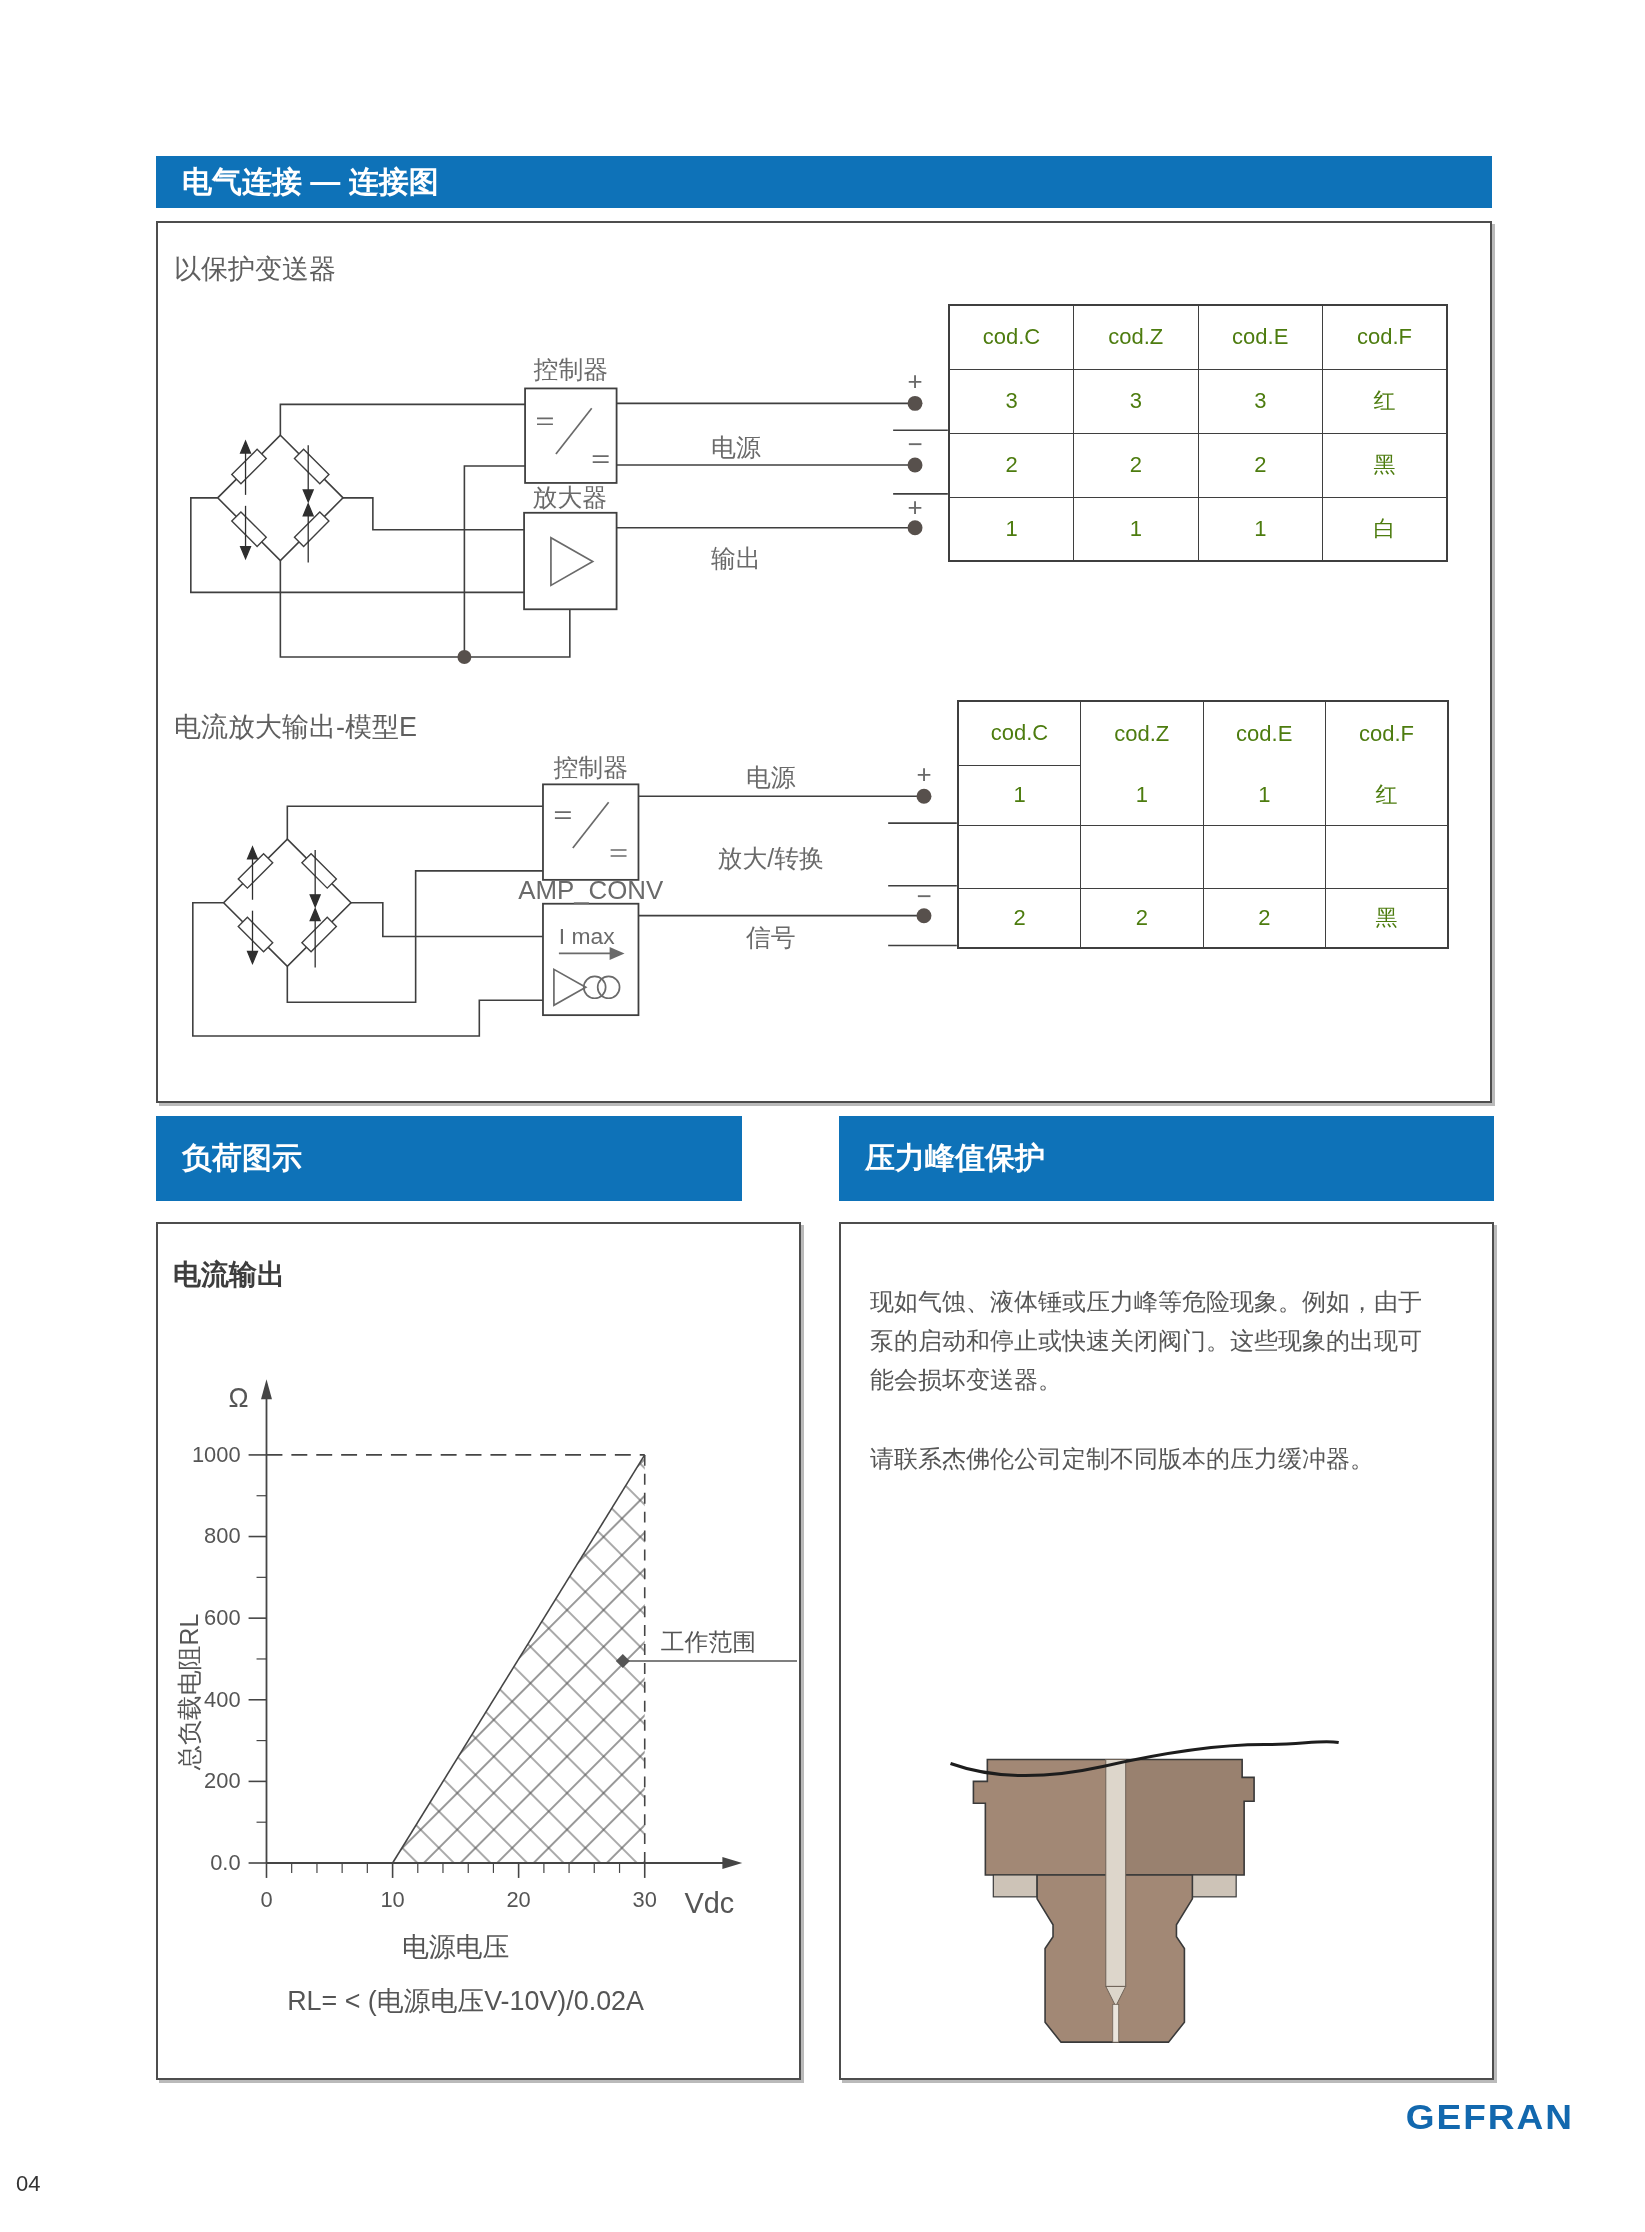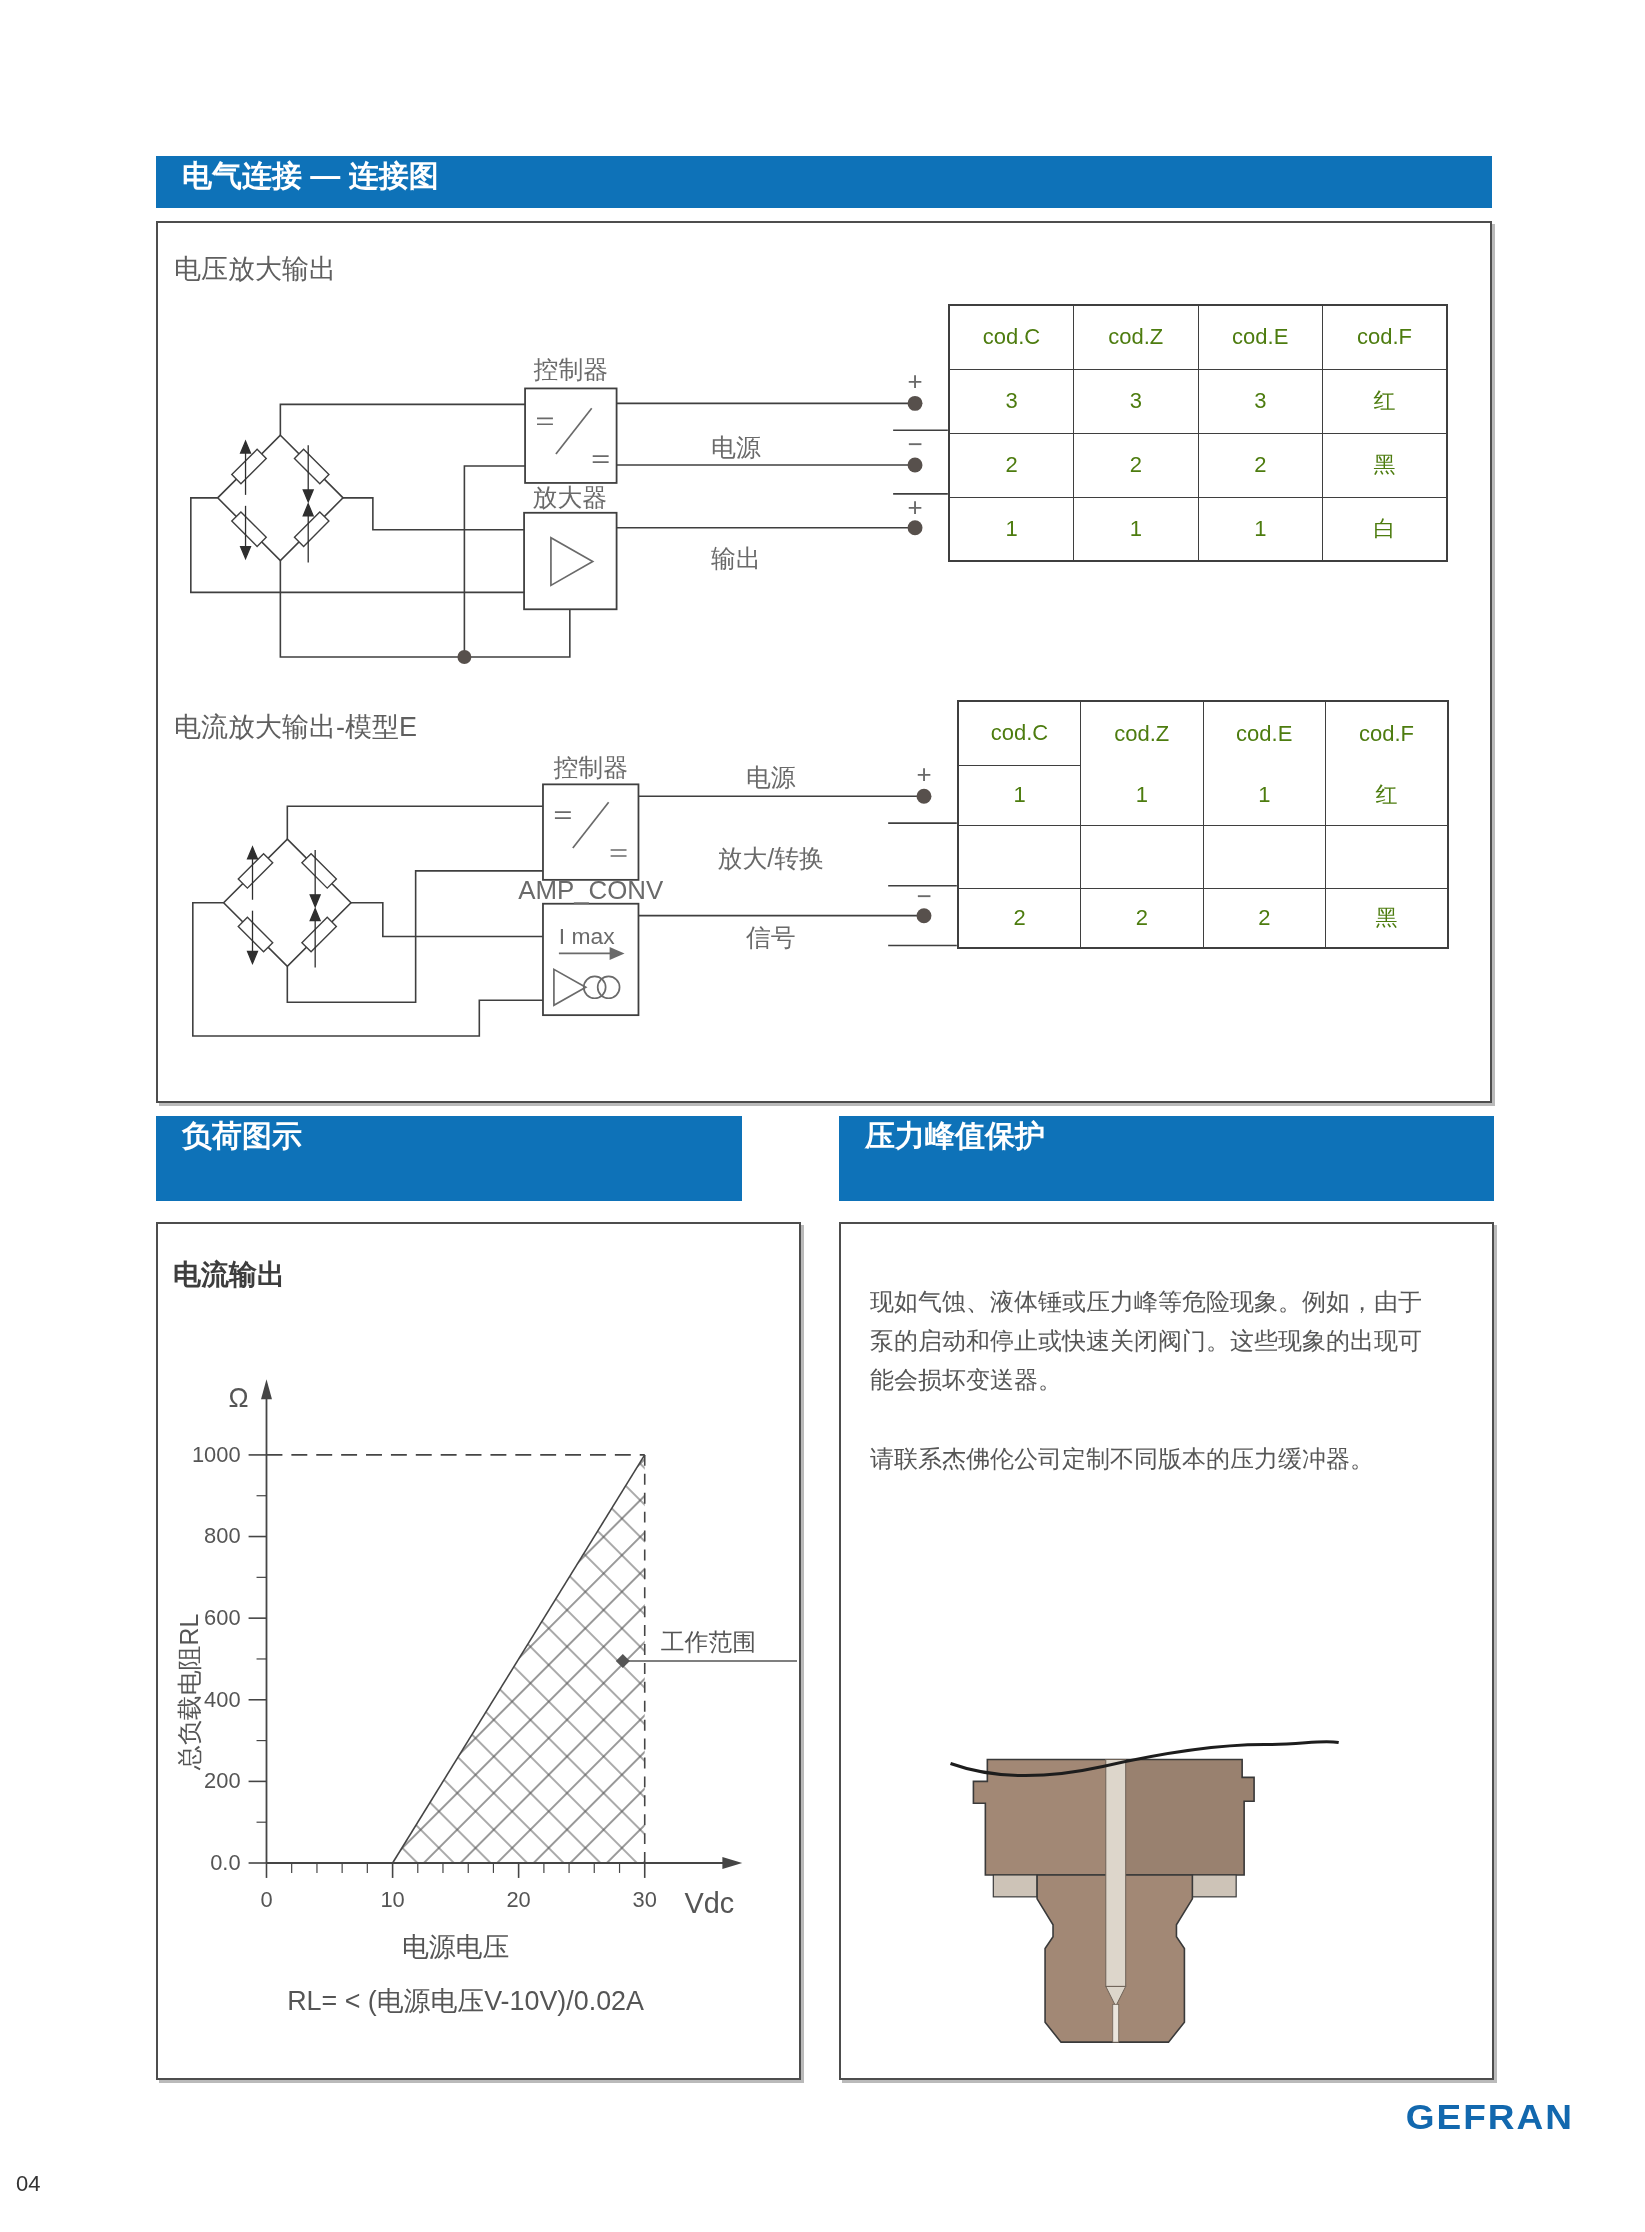--- a/index.html
+++ b/index.html
@@ -1,19 +1,19 @@
 <!DOCTYPE html>
 <html><head>
 <meta charset="utf-8">
 <style>
   html,body{margin:0;padding:0;background:#ffffff;}
   .page{position:relative;width:1646px;height:2233px;background:#fff;overflow:hidden;
         font-family:"Liberation Sans",sans-serif;}
   .bluebar{position:absolute;background:#0E72B8;color:#fff;font-weight:bold;
-           display:flex;align-items:flex-start;padding-left:26px;box-sizing:border-box;font-size:30px;}
+           display:flex;align-items:center;padding-left:26px;box-sizing:border-box;font-size:30px;}
   .bar-top{left:156px;top:156px;width:1336px;height:52px;}
   .bar-load{left:156px;top:1116px;width:586px;height:85px;}
   .bar-prot{left:839px;top:1116px;width:655px;height:85px;}
   .framebox{position:absolute;background:#fff;border:2px solid #4d4d4d;
             box-shadow:3px 3px 0 rgba(130,130,130,.55);box-sizing:content-box;}
   .box-conn{left:156px;top:221px;width:1332px;height:878px;}
   .box-load{left:156px;top:1222px;width:641px;height:854px;}
   .box-prot{left:839px;top:1222px;width:651px;height:854px;}
   .fillsvg{position:absolute;left:0;top:0;width:100%;height:100%;}
   .diag-label{position:absolute;color:#5f5f5f;font-size:27px;white-space:nowrap;}
@@ -42,21 +42,21 @@
 <body>
 
 <div class="page">
 
   <div class="bluebar bar-top">
     <span>电气连接 — 连接图</span>
   </div>
 
   <div class="framebox box-conn">
 
-    <div class="diag-label lbl-voltage">电压放大输出</div>
+    <div class="diag-label lbl-voltage">以保护变送器</div>
     <div class="diag-label lbl-current">电流放大输出-模型E</div>
 
     <svg class="fillsvg" viewBox="159 224 1339 882">
 
       <g stroke="#3f3f3f" stroke-width="1.6" fill="none">
         <path d="M282,437 L282,406 L528,406"></path>
         <path d="M620,405 L920,405"></path>
         <path d="M620,467 L920,467"></path>
         <path d="M620,530 L920,530"></path>
         <path d="M345,500 L375,500 L375,532 L527,532"></path>

